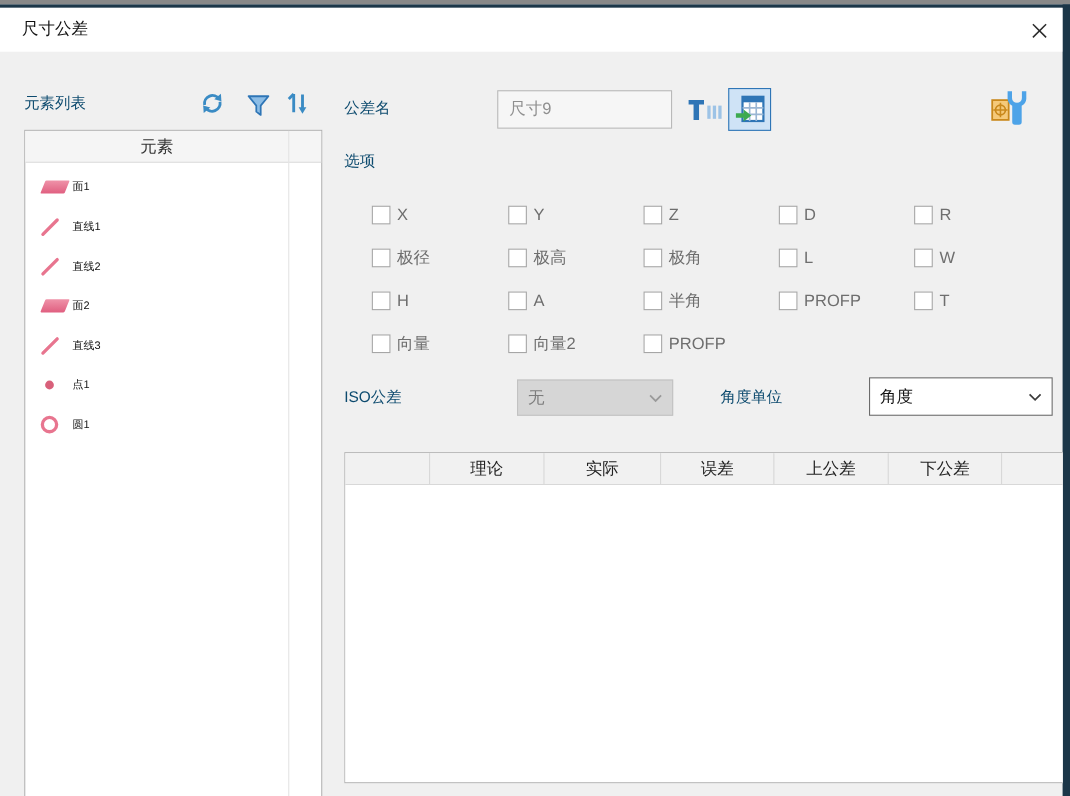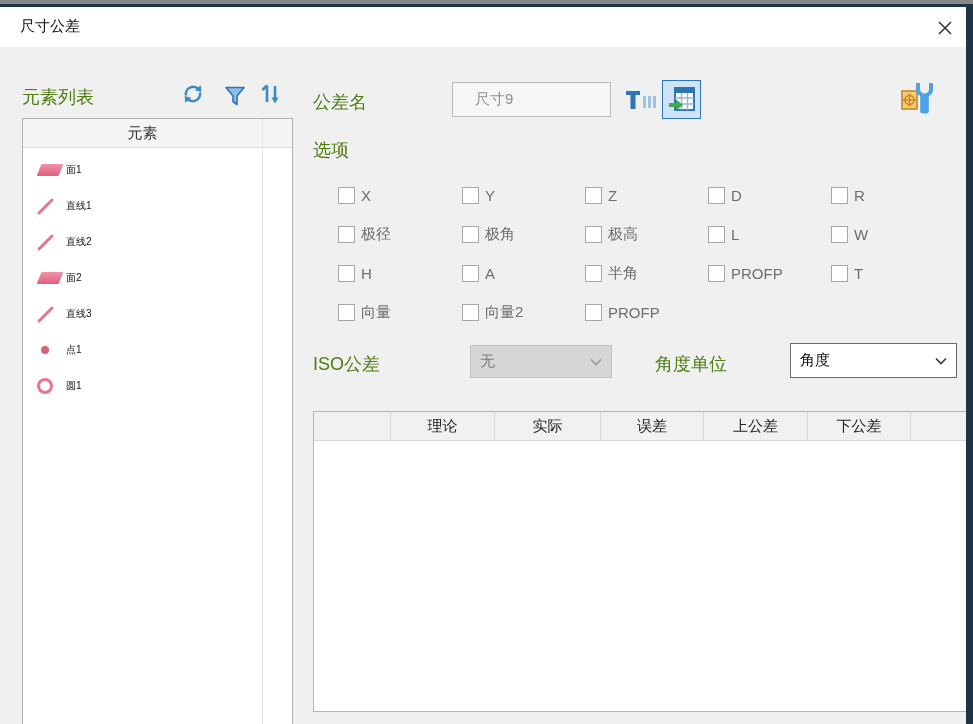--- a/index.html
+++ b/index.html
@@ -6,37 +6,37 @@
   *{box-sizing:border-box;font-family:"Liberation Sans","DejaVu Sans",sans-serif;}
   .dialog{
     position:relative;width:973px;height:724px;background:#f0f0f0;
     border-top:3px solid #1b3648;border-right:7px solid #1b3648;
     overflow:hidden;margin:4px auto;
   }
   .abs{position:absolute;}
   .titlebar{left:0;top:0;width:966px;height:40px;background:#ffffff;}
   .title{left:20px;top:10px;font-size:15px;color:#101010;}
   .close-btn{left:933px;top:9px;width:24px;height:24px;display:flex;align-items:center;justify-content:center;cursor:pointer;}
-  .lbl{font-size:18px;color:#4d7c0f;}
+  .lbl{font-size:14px;color:#0c4a6e;}
   
   .tool-icon{width:26px;height:26px;display:flex;align-items:center;justify-content:center;cursor:pointer;}
   
   .list-panel{left:22px;top:111px;width:271px;height:608px;background:#ffffff;border:1px solid #b2b2b2;}
   .list-header{position:absolute;left:0;top:0;width:100%;height:29px;background:#f5f5f5;border-bottom:1px solid #dcdcdc;}
   .list-header-label{position:absolute;left:0;top:5px;width:239px;text-align:center;font-size:15px;color:#333;}
   .list-vsep{position:absolute;left:239px;top:0;width:1px;height:100%;background:#e4e4e4;}
   .list-items{position:absolute;left:0;top:33px;width:238px;}
   .list-item{display:flex;align-items:center;height:36px;padding-left:13px;cursor:default;}
   .list-item .ic{width:30px;display:flex;align-items:center;justify-content:flex-start;}
   .list-item .tx{font-size:10px;color:#111;}
   .ic-plane{width:22px;height:12px;background:linear-gradient(#ef93a9,#e05f80);transform:skewX(-22deg);margin-left:3px;border-radius:1px;}
   .ic-point{width:8px;height:8px;border-radius:50%;background:#d8607a;margin-left:5px;}
   .ic-circle{width:16px;height:16px;border-radius:50%;border:3px solid #e8758f;margin-left:1px;}
   
-  .input-box{left:452px;top:75px;width:159px;height:35px;background:#f6f6f6;border:1px solid #b9b9b9;font-size:15px;color:#8f8f8f;padding:0 22px;outline:none;}
+  .input-box{left:452px;top:75px;width:159px;height:35px;background:#f6f6f6;border:1px solid #b9b9b9;font-size:15px;color:#8f8f8f;padding:0 10px;outline:none;}
   .sq-btn{left:662px;top:73px;width:39px;height:39px;border:1px solid #2e75b6;background:#cfe3f6;display:flex;align-items:center;justify-content:center;cursor:pointer;}
   .t-icon{left:624px;top:80px;width:34px;height:25px;display:flex;align-items:center;justify-content:center;cursor:pointer;}
   .settings-icon{left:897px;top:72px;width:40px;height:38px;display:flex;align-items:center;justify-content:center;cursor:pointer;}
   
   .cb-grid{left:338px;top:176px;width:600px;display:grid;grid-template-columns:124px 123px 123px 123px 1fr;grid-auto-rows:24px;row-gap:15px;}
   .cb{display:flex;align-items:center;gap:6px;cursor:pointer;}
   .cb input{appearance:none;-webkit-appearance:none;width:17px;height:17px;border:1px solid #a6a6a6;background:#fff;margin:0;cursor:pointer;}
   .cb span{font-size:15px;color:#6e6e6e;}
   
   .dd{display:flex;align-items:center;justify-content:space-between;padding:0 9px;font-size:15px;}
@@ -203,25 +203,25 @@
         <input type="checkbox" style="">
         <span>R</span>
       </label>
 
     <label class="cb">
         <input type="checkbox" style="">
         <span>极径</span>
       </label>
     <label class="cb">
         <input type="checkbox" style="">
+        <span>极高</span>
+      </label>
+    <label class="cb">
+        <input type="checkbox" style="">
         <span>极角</span>
-      </label>
-    <label class="cb">
-        <input type="checkbox" style="">
-        <span>极高</span>
       </label>
     <label class="cb">
         <input type="checkbox" style="">
         <span>L</span>
       </label>
     <label class="cb">
         <input type="checkbox" style="">
         <span>W</span>
       </label>
 

